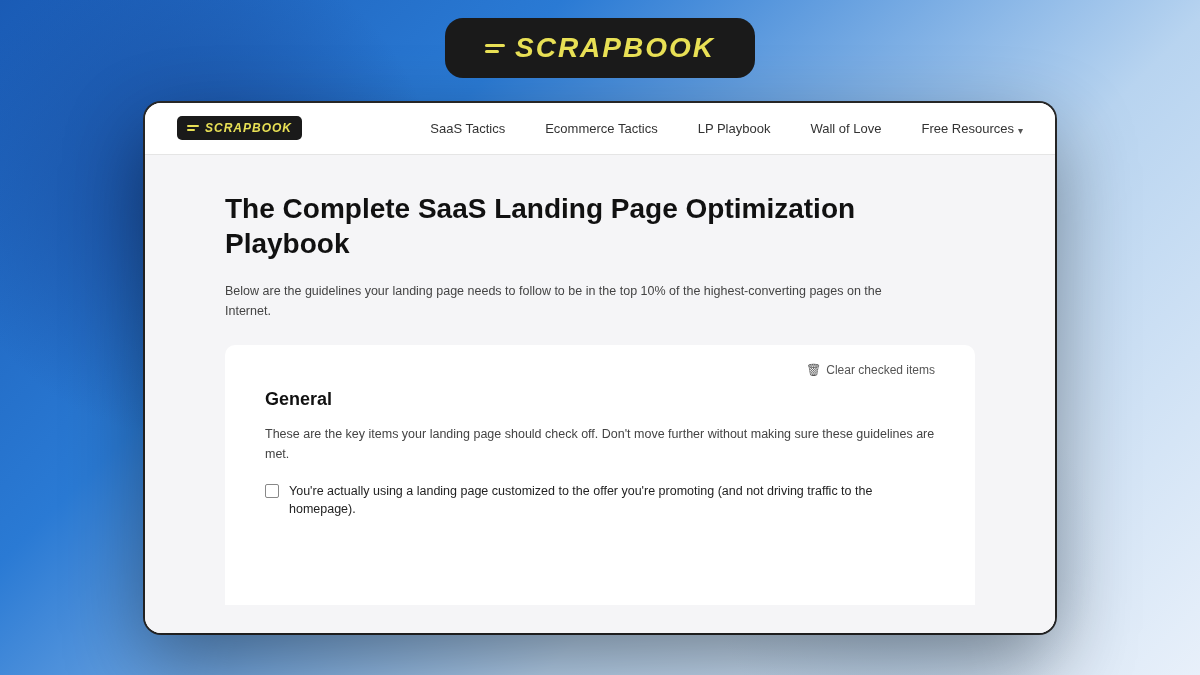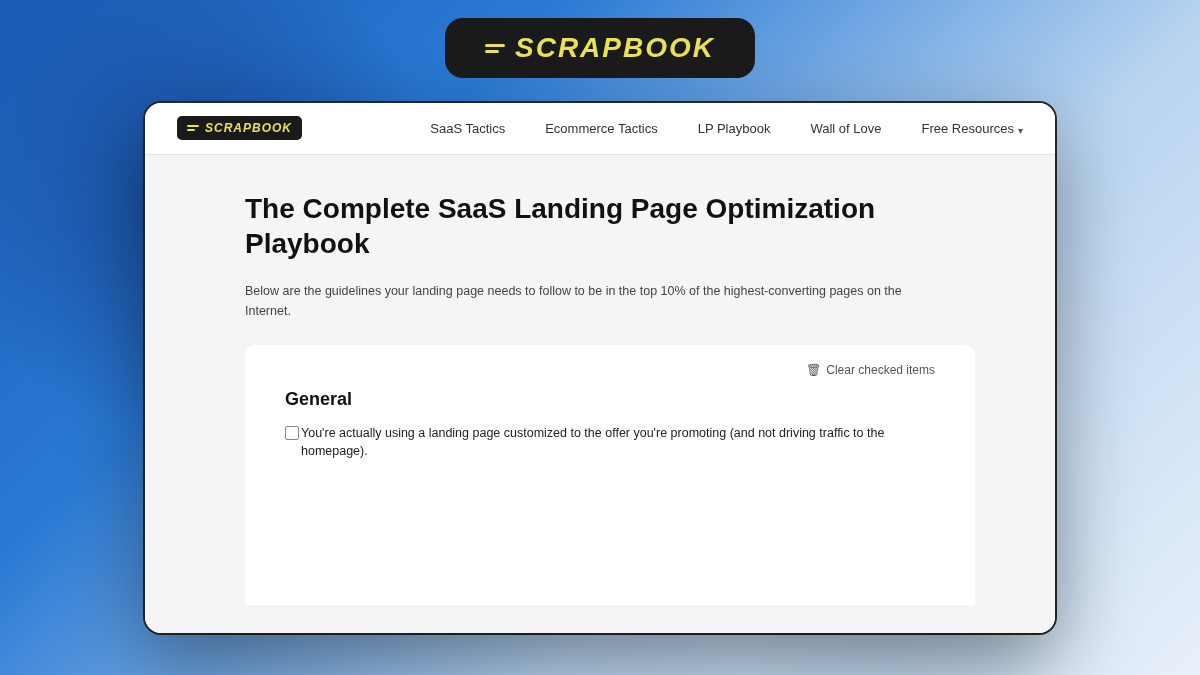--- a/index.html
+++ b/index.html
@@ -153,21 +153,21 @@
     }
 
     .chevron-down {
       font-size: 10px;
       color: #555;
     }
 
     
     .page-content {
       background: #f5f5f7;
-      padding: 36px 80px 0 100px;
+      padding: 36px 80px 0 80px;
       height: calc(100% - 52px);
       overflow: hidden;
     }
 
     .page-title {
       font-size: 28px;
       font-weight: 800;
       color: #111;
       margin-bottom: 20px;
       line-height: 1.25;
@@ -231,21 +231,21 @@
       font-size: 12.5px;
       color: #444;
       line-height: 1.6;
       margin-bottom: 18px;
       max-width: 680px;
     }
 
     .checklist-item {
       display: flex;
       align-items: flex-start;
-      gap: 2px;
+      gap: 10px;
       margin-bottom: 8px;
     }
 
     .checkbox {
       width: 14px;
       height: 14px;
       border: 1.5px solid #888;
       border-radius: 2px;
       flex-shrink: 0;
       margin-top: 2px;
@@ -299,20 +299,21 @@
     <div class="content-box">
       <div class="clear-btn-row">
         <button class="clear-btn">
           <span>🗑</span>
           <span>Clear checked items</span>
         </button>
       </div>
 
       <div class="section-title">General</div>
 
+      <p class="section-desc">These are the key items your landing page should check off. Don't move further without making sure these guidelines are met.</p>
 
       <div class="checklist-item">
         <div class="checkbox"></div>
         <span class="checklist-text">You're actually using a landing page customized to the offer you're promoting (and not driving traffic to the homepage).</span>
       </div>
     </div>
   </div>
 
 </div>
 

